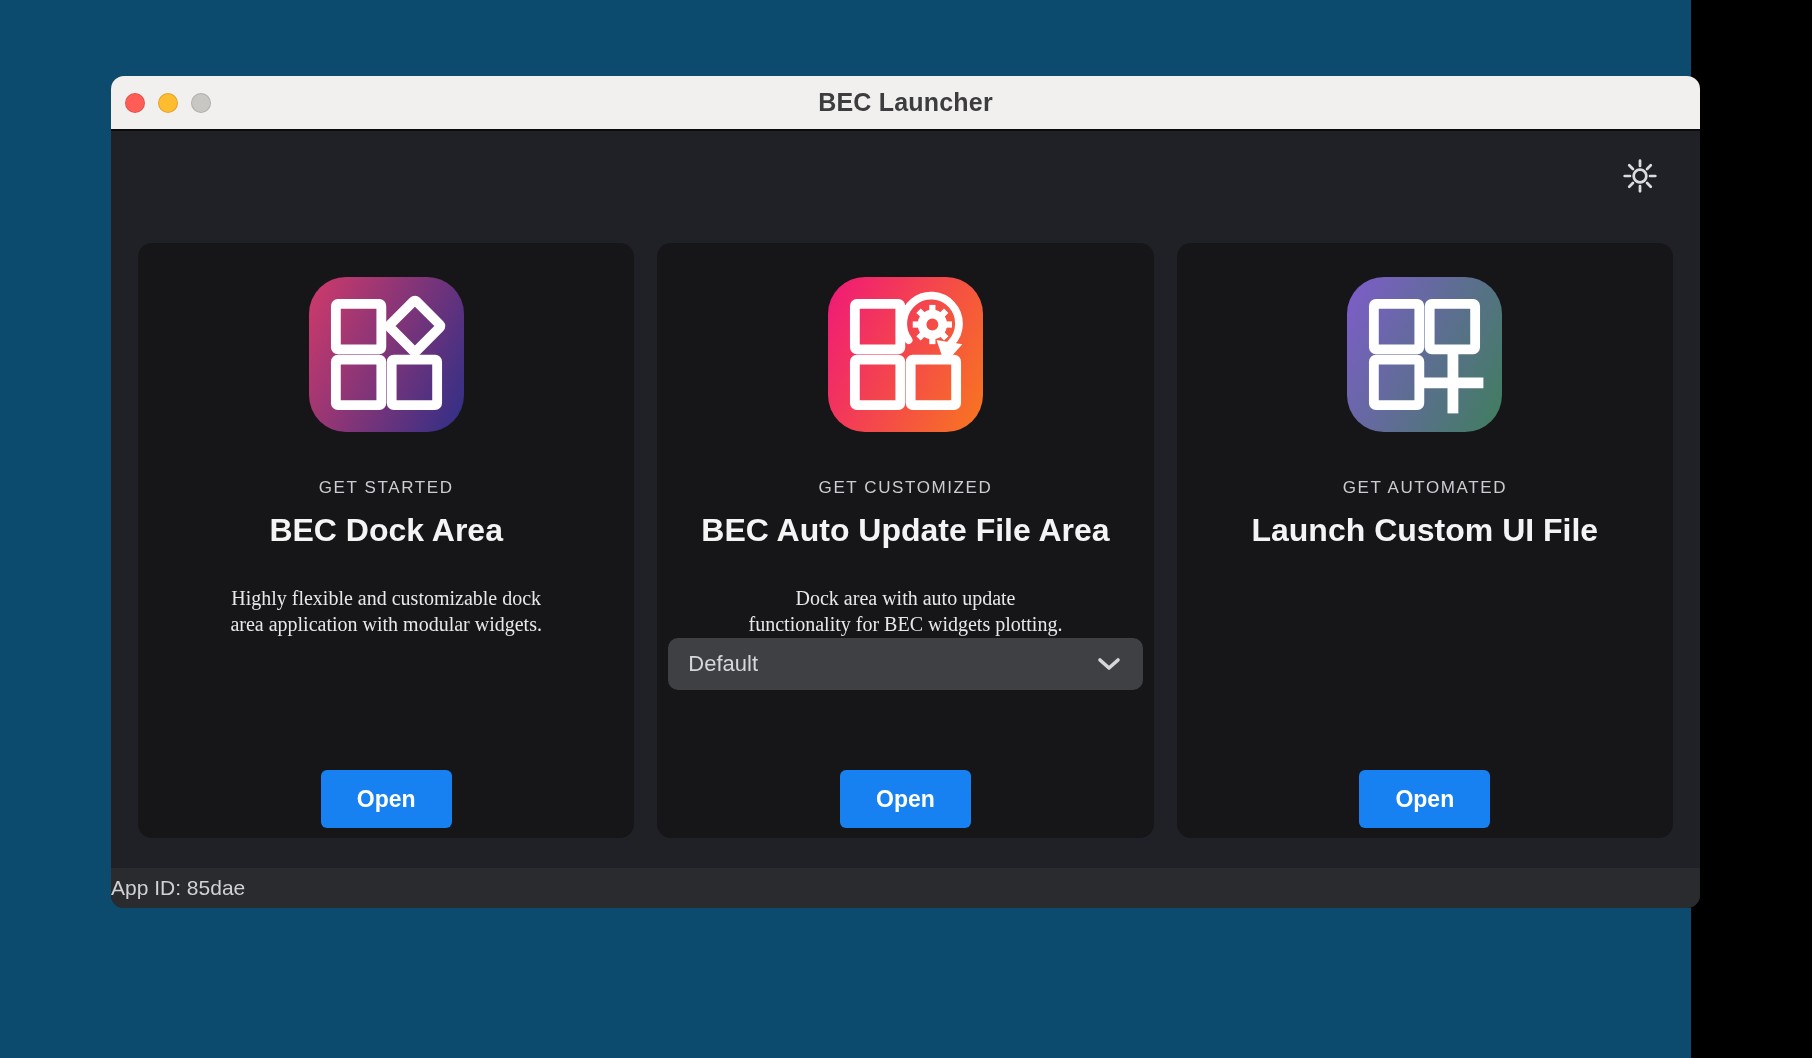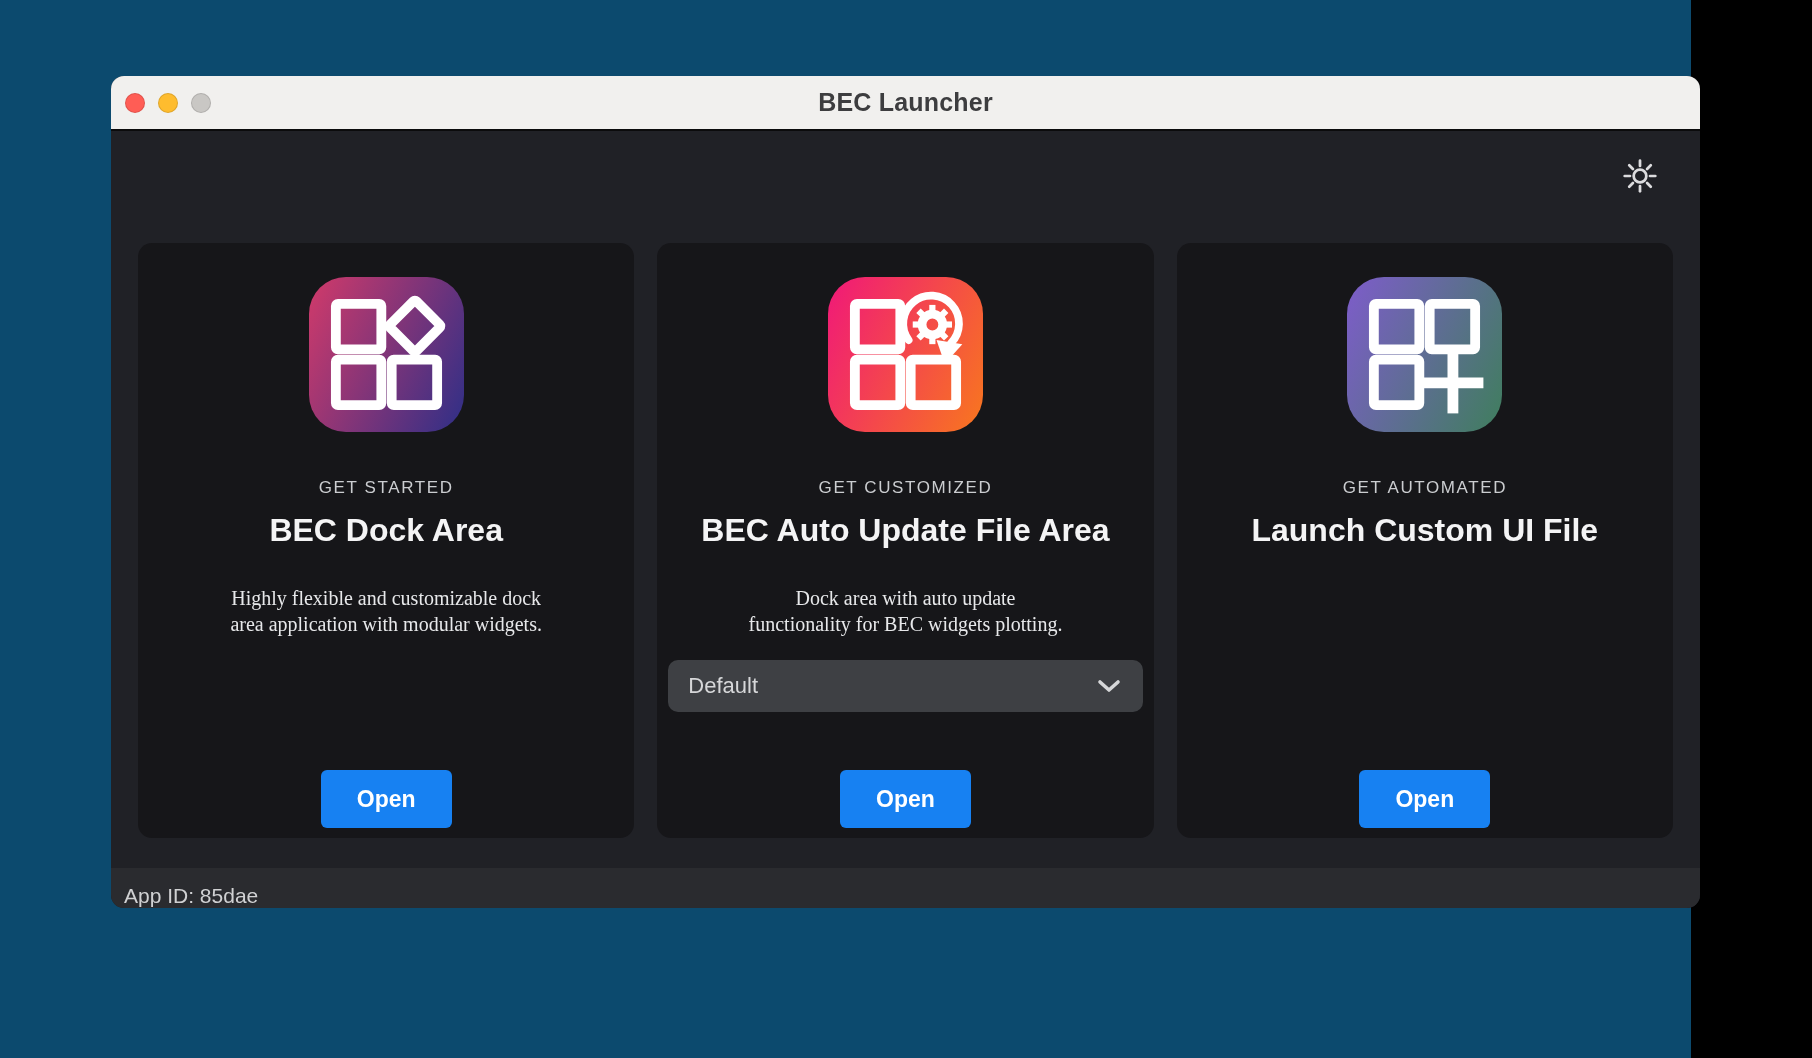--- a/index.html
+++ b/index.html
@@ -32,32 +32,32 @@
 
   .app-icon { width:155px; height:155px; border-radius:37px; flex:0 0 auto; }
   .app-icon svg { display:block; width:155px; height:155px; }
 
   .eyebrow { margin-top:46px; font-size:17px; letter-spacing:1.6px;
              color:#cbcdd0; font-weight:400; }
   .card-title { margin-top:14px; font-size:32px; font-weight:700; color:#f4f4f5; }
   .card-desc { margin-top:36px; font-size:20px; line-height:1.32; color:#e7e8ea;
                text-align:center; white-space:pre-line;font-family:Liberation Serif, serif; }
 
-  .select { margin-top:22px; width:100%; height:52px; background:#3e4044;
+  .select { width:100%; height:52px; background:#3e4044;
             border:none; border-radius:10px; display:flex; align-items:center;
             padding:0 20px; color:#d6d7d9; font-size:22px; cursor:pointer; }
   .select .chev { margin-left:auto; display:flex; align-items:center; }
 
   .open-btn { margin-top:auto; margin-bottom:0; width:131px; height:58px;
               border:none; border-radius:6px; color:#ffffff; font-weight:700;
               font-size:23px; cursor:pointer; font-family:"Liberation Sans", sans-serif;
               flex:0 0 auto; }
 
   .statusbar { margin-top:auto; flex:0 0 40px; background:#2a2b2f;
-               display:flex; align-items:flex-end; padding-left:13px;
+               display:flex; align-items:center; 
                font-size:21px; color:#d0d1d3; }
 </style>
 </head>
 <body>
 
 <div class="stage">
   <div class="window">
 
     <div class="titlebar">
       <div class="lights">

